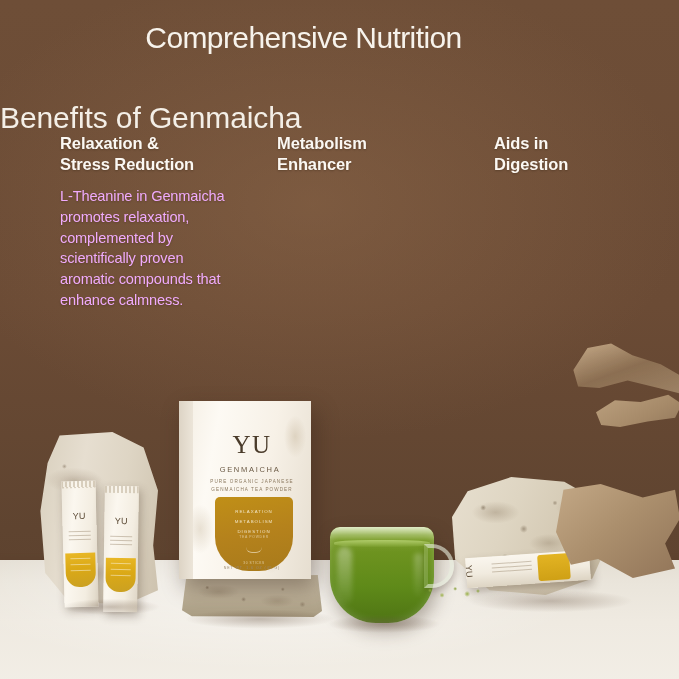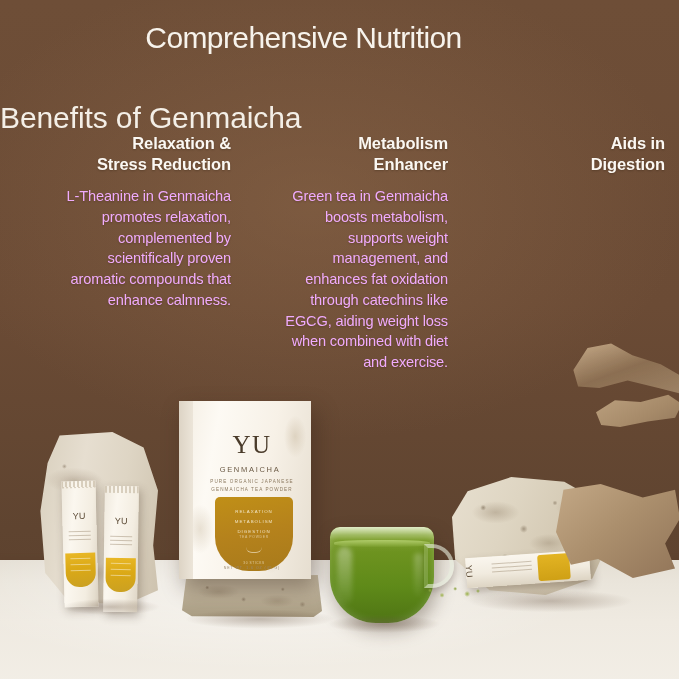--- a/index.html
+++ b/index.html
@@ -47,21 +47,21 @@
   .benefits {
     position: absolute;
     top: 133px; left: 0;
     width: 679px;
     display: flex;
     justify-content: space-between;
     padding: 0 14px;
   }
   .benefit-col {
     width: 212px;
-    text-align: right;
+    text-align: left;
     margin-left: 46px;
   }
   .benefit-heading {
     font-size: 16.5px;
     font-weight: bold;
     color: #fbf8f3;
     line-height: 1.28;
     letter-spacing: -0.1px;
     white-space: pre-line;
     margin-bottom: 11px;
@@ -551,21 +551,20 @@
 
     <div class="benefits">
       <div class="benefit-col">
         <div class="benefit-heading">Relaxation &amp;
 Stress Reduction</div>
         <div class="benefit-body">L-Theanine in Genmaicha promotes relaxation, complemented by scientifically proven aromatic compounds that enhance calmness.</div>
       </div>
       <div class="benefit-col">
         <div class="benefit-heading">Metabolism
 Enhancer</div>
-        <div class="benefit-body">Green tea in Genmaicha boosts metabolism, supports weight management, and enhances fat oxidation through catechins like EGCG, aiding weight loss when combined with diet and exercise.</div>
       </div>
       <div class="benefit-col">
         <div class="benefit-heading">Aids in
 Digestion</div>
       </div>
     </div>
   </div>
 
 </div>
 

